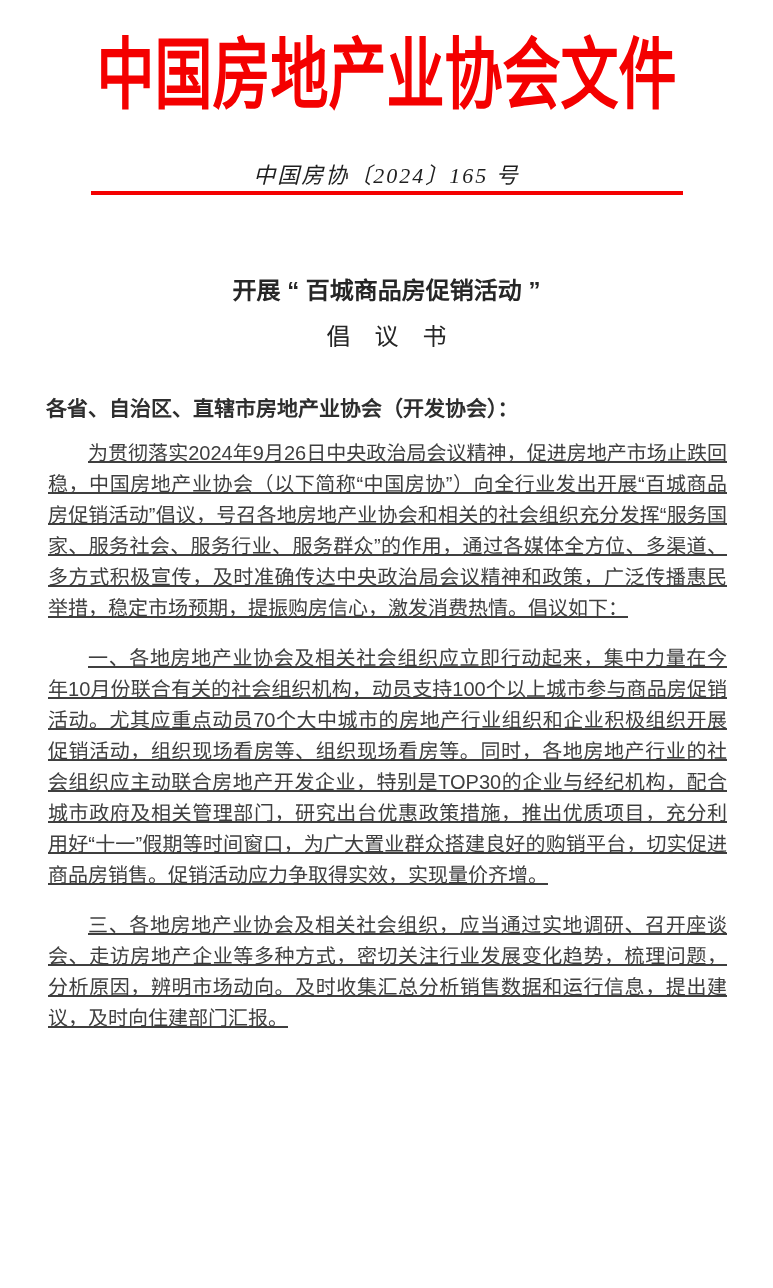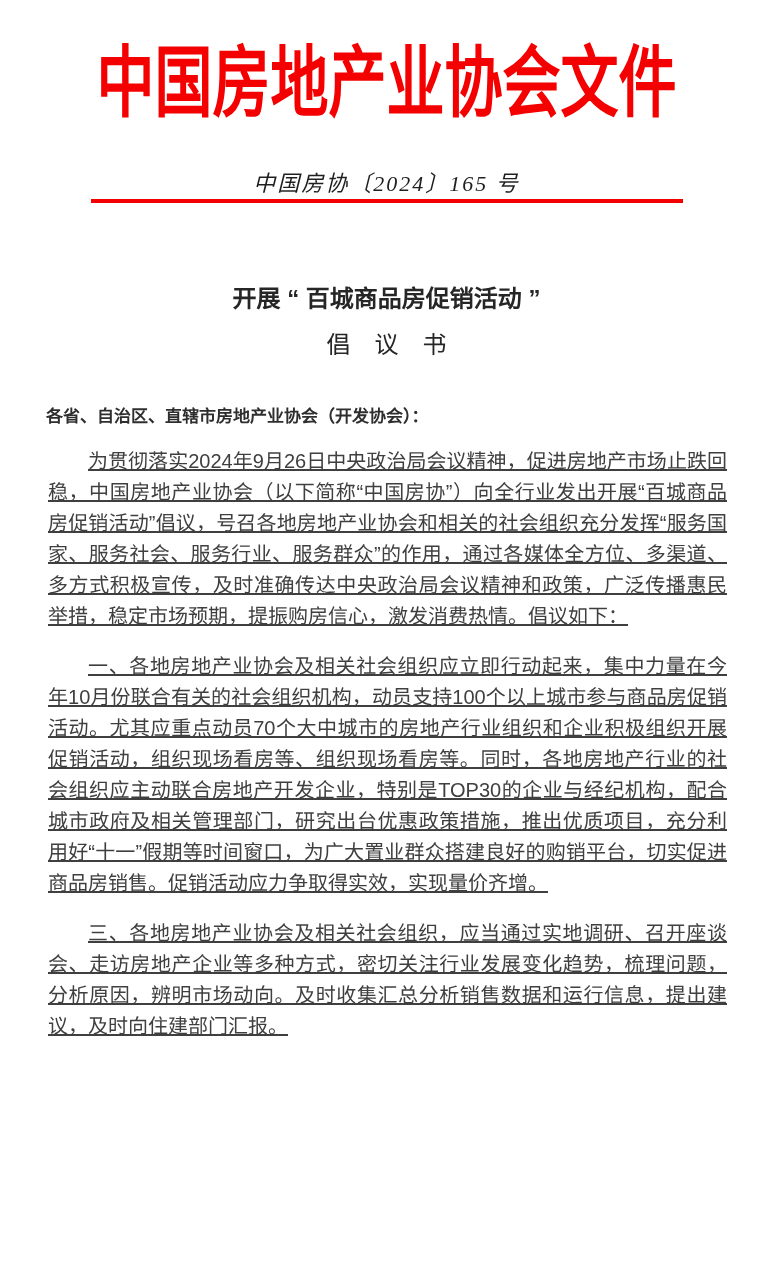--- a/index.html
+++ b/index.html
@@ -8,21 +8,21 @@
     --heading-text:#262626;
   }
   *{box-sizing:border-box;}
   html,body{margin:0;padding:0;background:#ffffff;}
   .page{
     position:relative;
     width:773px;
     height:1288px;
     margin:0 auto;
     background:#ffffff;
-    padding:16px 46px;
+    padding:8px 46px;
     overflow:hidden;
     font-family:"Liberation Sans","DejaVu Sans",sans-serif;
   }
   
   .org-header{
     margin-top:28px;
     height:58px;
     text-align:center;
     color:var(--red);
     font-family:"DejaVu Serif","Liberation Serif",serif;
@@ -63,21 +63,21 @@
     margin-top:18px;
     text-align:center;
     font-size:24px;
     line-height:28px;
     font-weight:400;
     color:var(--heading-text);
   }
   
   .salutation{
     margin-top:42px;
-    font-size:17px;
+    font-size:21px;
     line-height:31px;
     font-weight:700;
     color:#2e2e2e;
   }
   
   .body-text{margin-top:14px;}
   .body-text p{
     margin:0 0 19px 2px;
     text-indent:2em;
     font-size:20px;

